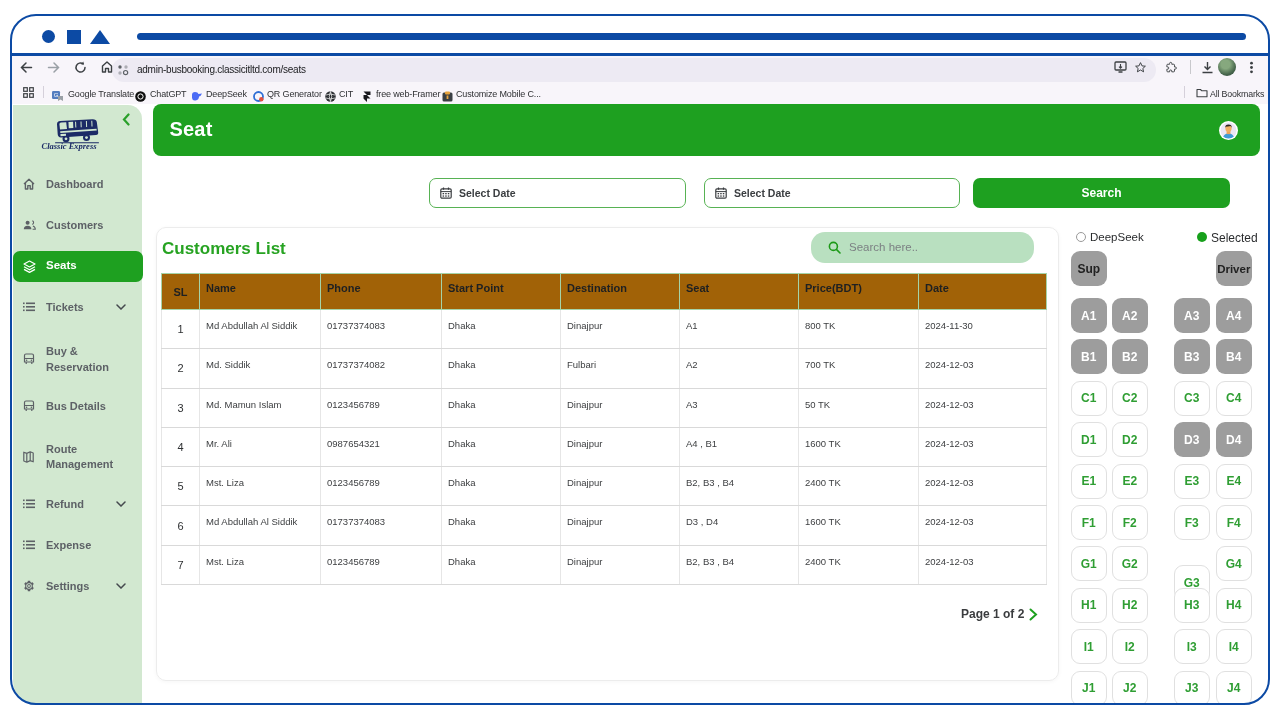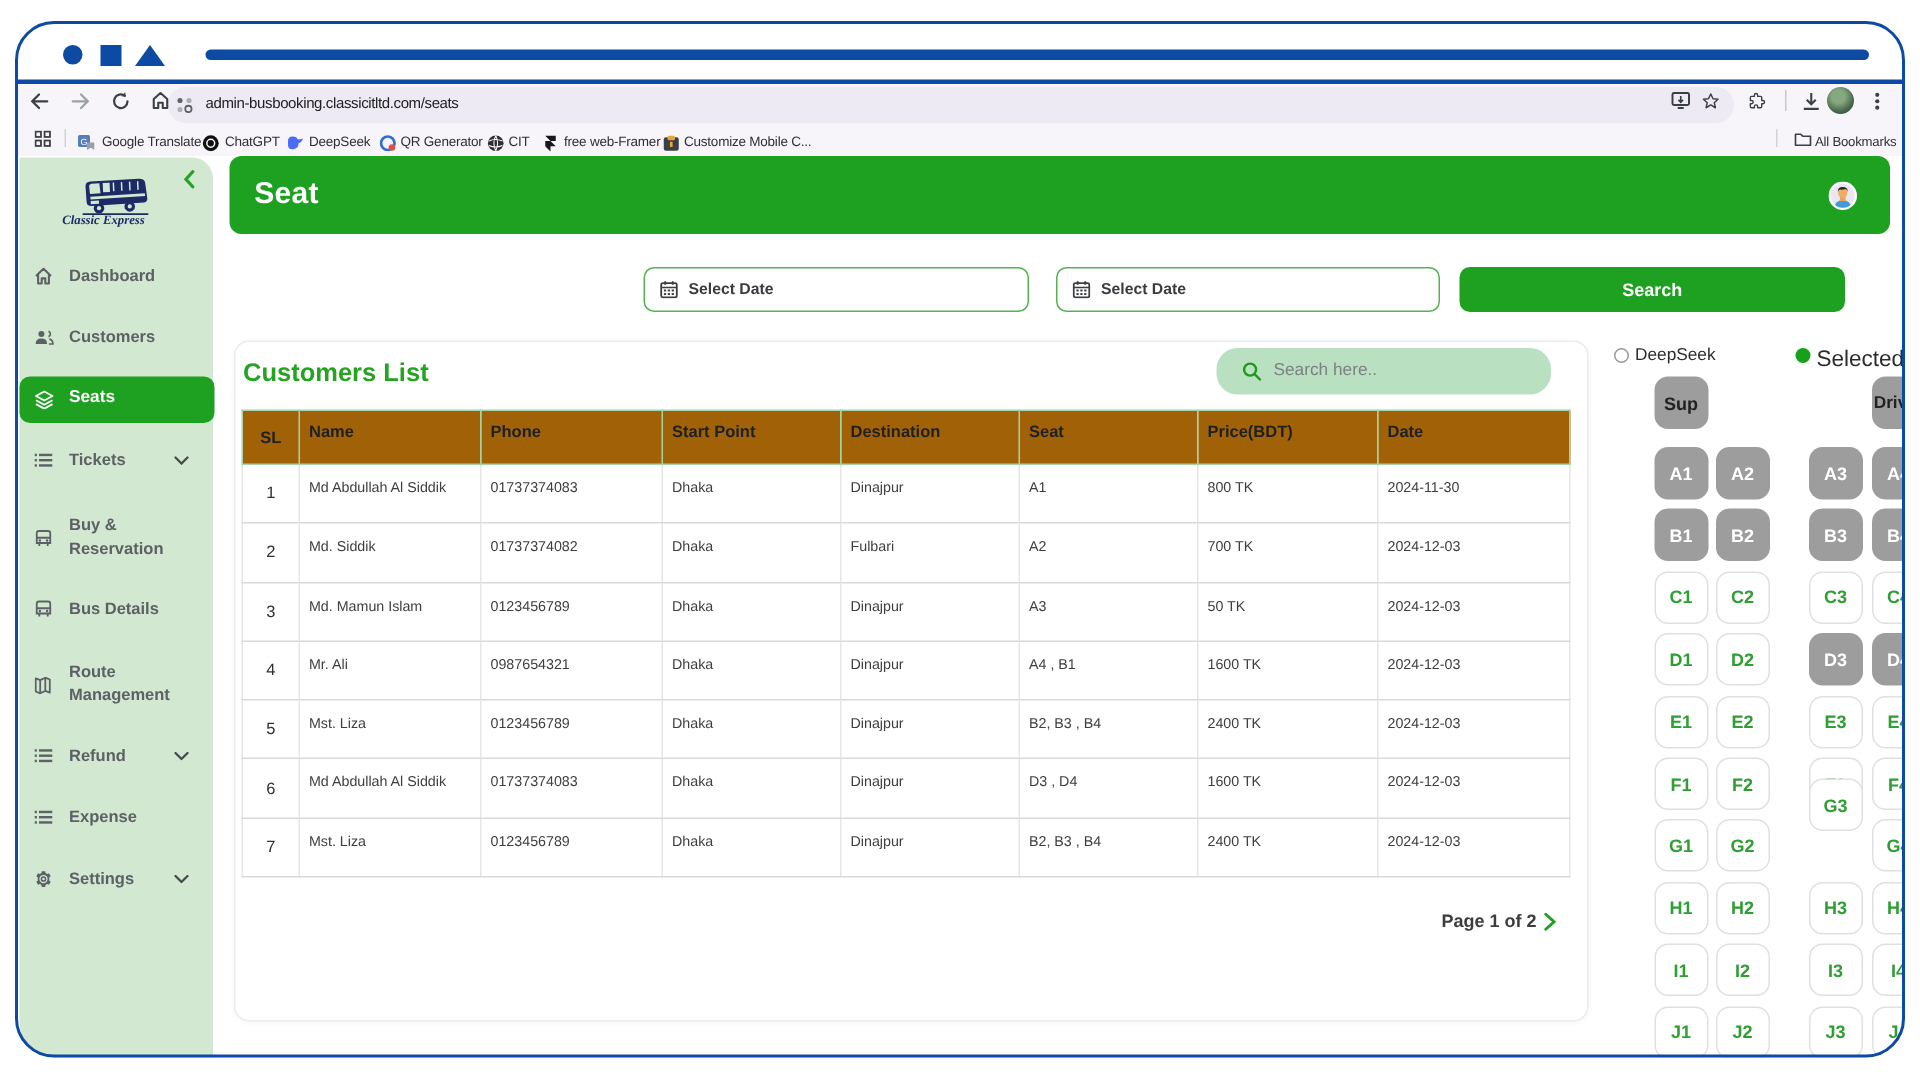--- a/index.html
+++ b/index.html
@@ -14,21 +14,21 @@
   .mitem { position:absolute; left:13px; font-size:11px; font-weight:bold; color:#5d6166; }
   .mico { position:absolute; left:0; top:50%; transform:translateY(-50%); }
   .mlabel { position:absolute; left:23px; top:50%; transform:translateY(-50%); white-space:nowrap; }
   .mchev { position:absolute; left:93px; top:50%; transform:translateY(-50%); }
   .fbox { top:163.5px; height:30.5px; background:#fff; border:1px solid #57b253; border-radius:7px; display:flex; align-items:center; padding-left:10px; font-size:11px; }
   .cal { flex:0 0 auto; }
   table.ct { position:absolute; left:151px; top:259px; border-collapse:collapse; table-layout:fixed; }
   table.ct th { background:#a16207; border:1px solid #a5d3a8; font-size:11px; color:#1e2022; text-align:left; padding:0 0 0 6px; height:36px; vertical-align:middle; padding-bottom:8px; }
   table.ct td { border-left:1px solid #e6e6e6; border-right:1px solid #e6e6e6; border-top:1px solid #d9d9d9; border-bottom:1px solid #d9d9d9; font-size:9.5px; color:#3c3e40; padding:10px 0 0 6px; height:39.3px; vertical-align:top; background:#fff; }
   table.ct td.sl { text-align:center; padding:0; vertical-align:middle; font-size:11px; color:#2e3032; }
-  .seat { position:absolute; width:35.5px; height:35px; border-radius:9px; display:flex; align-items:center; justify-content:center; font-size:12px; font-weight:bold;margin-left:32px; }
+  .seat { position:absolute; width:35.5px; height:35px; border-radius:9px; display:flex; align-items:center; justify-content:center; font-size:12px; font-weight:bold; }
   .seat.on { background:#9d9d9d; color:#fff; }
   .seat.off { background:#fff; border:1px solid #e0e0e0; color:#2f9e33; }
 </style>
 </head>
 <body>
 <div id="root">
 <div id="frame">
 
 <div class="abs blue" style="left:31.5px; top:16px; width:13px; height:13px; border-radius:50%;"></div>
 <div class="abs blue" style="left:57px; top:16px; width:14px; height:14px;"></div>
@@ -415,21 +415,21 @@
 </tbody>
       </table>
 <div class="abs" style="left:951px; top:593px; font-size:12px; font-weight:bold; color:#3a3c3e;">Page 1 of 2</div>
 <svg class="abs" style="left:1019px; top:593.5px;" width="9" height="13" viewBox="0 0 9 13">
         <path d="M1.5 1.5 L7 6.5 L1.5 11.5" stroke="#1ea020" stroke-width="2" fill="none" stroke-linecap="round"></path>
       </svg>
 
 <div class="abs" style="left:1066px; top:218px; width:10px; height:10px; border:1.2px solid #9a9a9a; border-radius:50%; background:#fff;"></div>
 <div class="abs" style="left:1080px; top:217px; font-size:11.5px; color:#2a2c2e;">DeepSeek</div>
 <div class="abs" style="left:1187px; top:218px; width:10px; height:10px; border-radius:50%; background:#17a01b;"></div>
-<div class="abs" style="left:1201px; top:217px; font-size:15px; color:#2a2c2e;">Selected</div>
+<div class="abs" style="left:1201px; top:217px; font-size:12px; color:#2a2c2e;">Selected</div>
 <div class="seat on" style="left:1061px; top:237.4px; color:#222;">Sup</div>
 <div class="seat on" style="left:1206px; top:237.4px; color:#222; font-size:11.5px;">Driver</div>
 
 <div class="seat on" style="left:1061px; top:284.0px;">A1</div>
 <div class="seat on" style="left:1102px; top:284.0px;">A2</div>
 <div class="seat on" style="left:1164px; top:284.0px;">A3</div>
 <div class="seat on" style="left:1206px; top:284.0px;">A4</div>
 <div class="seat on" style="left:1061px; top:325.4px;">B1</div>
 <div class="seat on" style="left:1102px; top:325.4px;">B2</div>
 <div class="seat on" style="left:1164px; top:325.4px;">B3</div>
@@ -445,21 +445,21 @@
 <div class="seat off" style="left:1061px; top:449.6px;">E1</div>
 <div class="seat off" style="left:1102px; top:449.6px;">E2</div>
 <div class="seat off" style="left:1164px; top:449.6px;">E3</div>
 <div class="seat off" style="left:1206px; top:449.6px;">E4</div>
 <div class="seat off" style="left:1061px; top:491.0px;">F1</div>
 <div class="seat off" style="left:1102px; top:491.0px;">F2</div>
 <div class="seat off" style="left:1164px; top:491.0px;">F3</div>
 <div class="seat off" style="left:1206px; top:491.0px;">F4</div>
 <div class="seat off" style="left:1061px; top:532.4px;">G1</div>
 <div class="seat off" style="left:1102px; top:532.4px;">G2</div>
-<div class="seat off" style="left:1164px; top:505px;text-align:center;">G3</div>
+<div class="seat off" style="left:1164px; top:551px;text-align:center;">G3</div>
 <div class="seat off" style="left:1206px; top:532.4px;">G4</div>
 <div class="seat off" style="left:1061px; top:573.8px;">H1</div>
 <div class="seat off" style="left:1102px; top:573.8px;">H2</div>
 <div class="seat off" style="left:1164px; top:573.8px;">H3</div>
 <div class="seat off" style="left:1206px; top:573.8px;">H4</div>
 <div class="seat off" style="left:1061px; top:615.2px;">I1</div>
 <div class="seat off" style="left:1102px; top:615.2px;">I2</div>
 <div class="seat off" style="left:1164px; top:615.2px;">I3</div>
 <div class="seat off" style="left:1206px; top:615.2px;">I4</div>
 <div class="seat off" style="left:1061px; top:656.6px;">J1</div>

